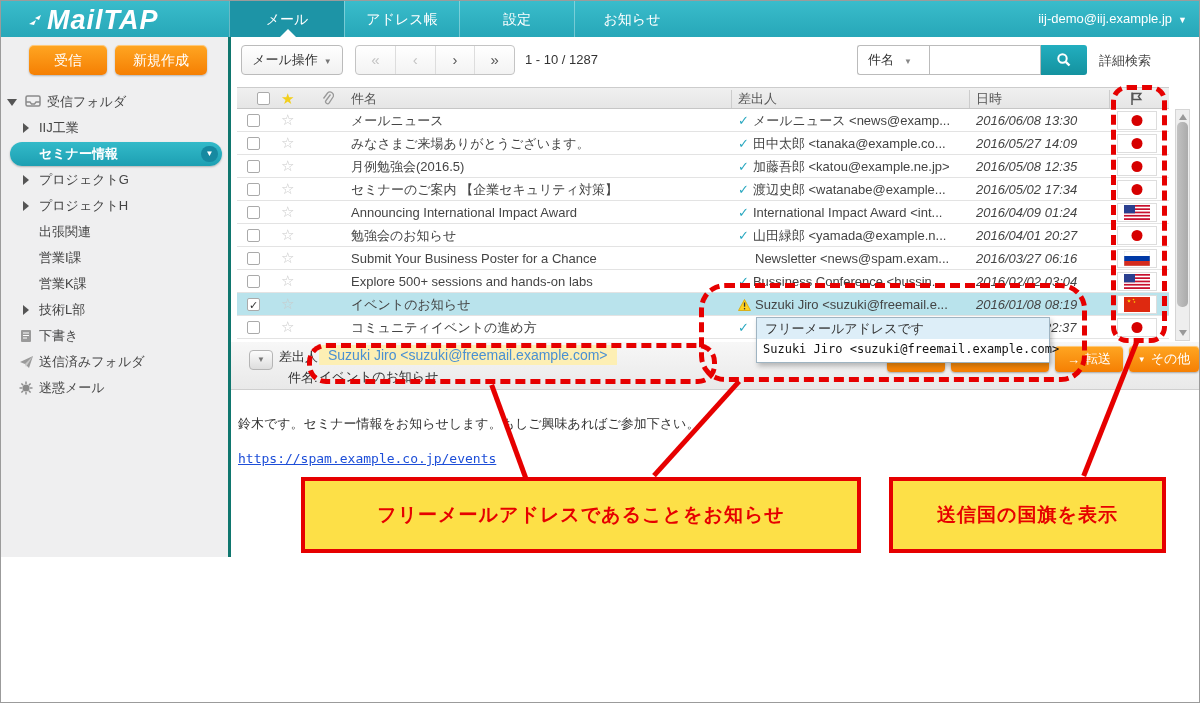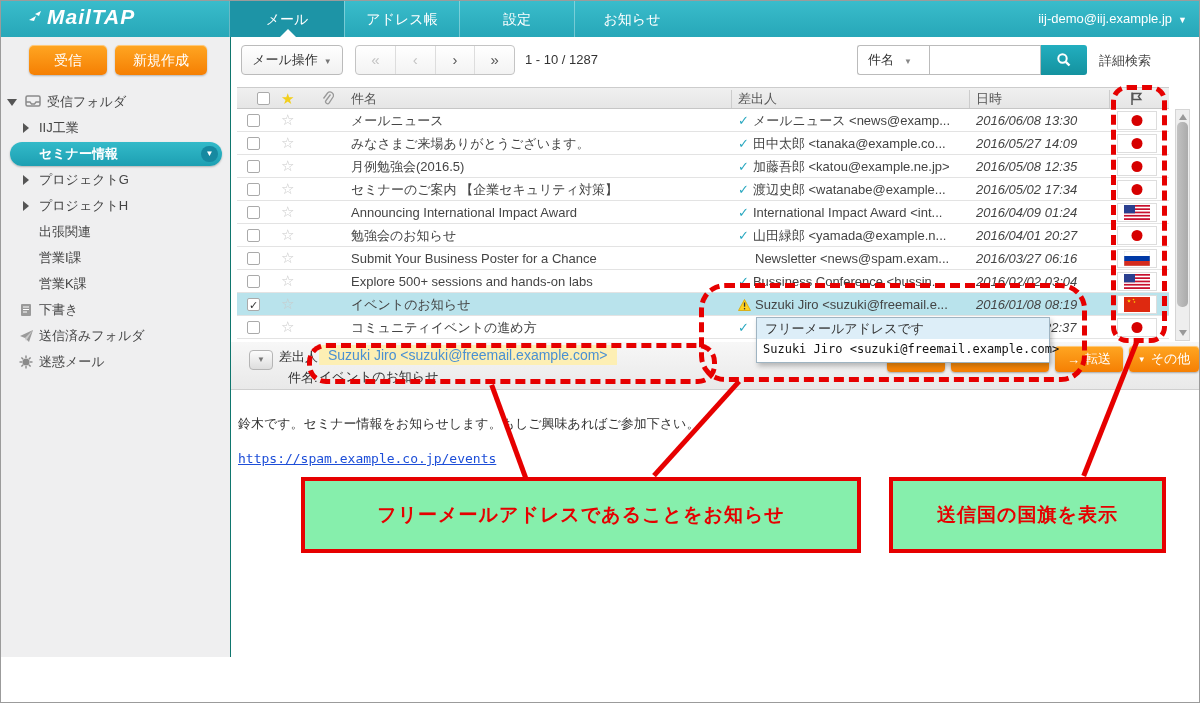--- a/index.html
+++ b/index.html
@@ -4,38 +4,38 @@
 <style>
   * { margin:0; padding:0; box-sizing:border-box; }
   html,body { background:#fff; }
   body { font-family:"Liberation Sans","DejaVu Sans",sans-serif; }
   #app { position:relative; width:1200px; height:703px; background:#fff;
          border:1px solid #9b9b9b; overflow:hidden; }
 
   
   .topbar { position:absolute; left:0; top:0; width:1200px; height:36px;
             background:linear-gradient(#39bccb,#27a7b8); }
-  .logo { position:absolute; left:26px; top:4px; color:#fff; font-size:21px;
+  .logo { position:absolute; left:26px; top:4px; color:#fff; font-size:27px;
           font-weight:bold; font-style:italic; letter-spacing:1px; display:flex; align-items:center; gap:4px;}
   .logo svg { margin-top:2px; }
   .tab { position:absolute; top:0; height:36px; width:115px; text-align:center;
          line-height:36px; color:#fff; font-size:14px; cursor:pointer;
          border-left:1px solid rgba(255,255,255,.35); }
   .tab.active { background:#1d94a6; }
   .tab:last-of-type { border-right:1px solid rgba(255,255,255,.35); }
   .notch { position:absolute; top:28px; left:279px; width:0; height:0;
            border-left:8px solid transparent; border-right:8px solid transparent;
            border-bottom:8px solid #fff; }
   .account { position:absolute; right:14px; top:0; height:36px; line-height:36px;
              color:#fff; font-size:13px; cursor:pointer; }
   .account .dd { font-size:9px; margin-left:6px; }
 
   
-  .sidebar { position:absolute; left:0; top:36px; width:230px; height:620px;
-             background:#efeff0; border-right:1px solid #0f766e; }
+  .sidebar { position:absolute; left:0; top:36px; width:230px; height:520px;
+             background:#efeff0; border-right:3px solid #0f766e; }
   .obtn { position:absolute; height:30px; border-radius:5px; color:#fff; font-size:14px;
           text-align:center; line-height:30px; cursor:pointer;
           background:linear-gradient(#ffa622,#f57f03);
           box-shadow:inset 0 1px 0 rgba(255,255,255,.4), 0 1px 2px rgba(0,0,0,.25); }
   .folders { position:absolute; left:0; top:52px; width:230px; }
   .fitem { position:relative; height:26px; line-height:26px; font-size:13px;
            color:#444; cursor:pointer; padding-left:38px; white-space:nowrap; }
   .tri-exp { position:absolute; left:6px; top:10px; width:0; height:0;
              border-left:5px solid transparent; border-right:5px solid transparent;
              border-top:7px solid #555; }
@@ -137,21 +137,21 @@
   .tip { position:absolute; left:755px; top:316px; width:294px; z-index:6;
          box-shadow:2px 3px 5px rgba(0,0,0,.25); border:1px solid #9fb4c2; }
   .tip .l1 { background:#ddeef8; font-size:13px; color:#333; padding:2px 8px; height:21px; }
   .tip .l2 { background:#fff; font-size:12px; color:#111; padding:3px 6px; height:23px;
              font-family:"DejaVu Sans Mono","Liberation Mono",monospace; white-space:nowrap; }
 
   
   .ann { z-index:20; }
   .dashbox { position:absolute; border:5px dashed #e60000; background:transparent; }
   .rline { position:absolute; height:5px; background:#e60000; transform-origin:0 0; }
-  .callout { position:absolute; height:76px; background:#86efac; border:4px solid #e60000;
+  .callout { position:absolute; height:76px; background:#fde047; border:4px solid #e60000;
              color:#e60000; font-size:19px; font-weight:bold; text-align:center;
              display:flex; align-items:center; justify-content:center; letter-spacing:1px; }
 </style>
 </head>
 <body>
 
 <div id="app">
 
   <div class="topbar">
     <div class="logo">
@@ -181,20 +181,21 @@
           </svg>
         <span>受信フォルダ</span>
       </div>
       <div class="fitem"><span class="tri-col"></span><span>IIJ工業</span></div>
       <div class="pill"><span>セミナー情報</span><span class="pdd">▼</span></div>
       <div class="fitem"><span class="tri-col"></span><span>プロジェクトG</span></div>
       <div class="fitem"><span class="tri-col"></span><span>プロジェクトH</span></div>
       <div class="fitem"><span>出張関連</span></div>
       <div class="fitem"><span>営業I課</span></div>
       <div class="fitem"><span>営業K課</span></div>
+      <div class="fitem"><span class="tri-col"></span><span>技術L部</span></div>
       <div class="fitem">
         <svg class="ficon" width="14" height="14" viewBox="0 0 14 14">
             <rect x="2" y="1" width="10" height="12" rx="1" fill="#9a9a9a"></rect>
             <line x1="4" y1="4" x2="10" y2="4" stroke="#fff"></line>
             <line x1="4" y1="6.5" x2="10" y2="6.5" stroke="#fff"></line>
             <line x1="4" y1="9" x2="8" y2="9" stroke="#fff"></line>
           </svg>
         <span>下書き</span>
       </div>
       <div class="fitem">

